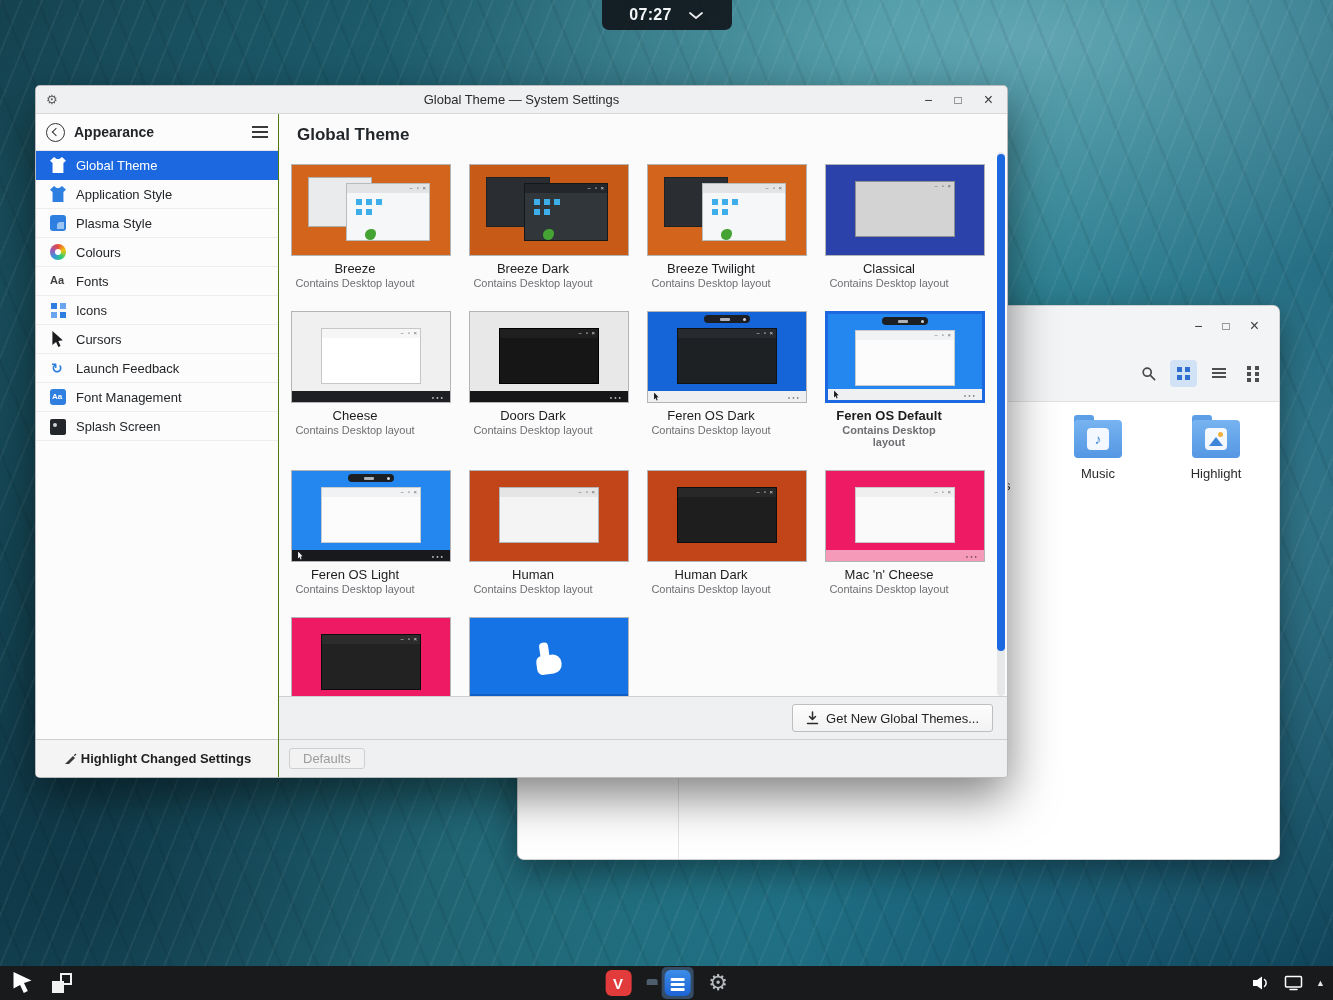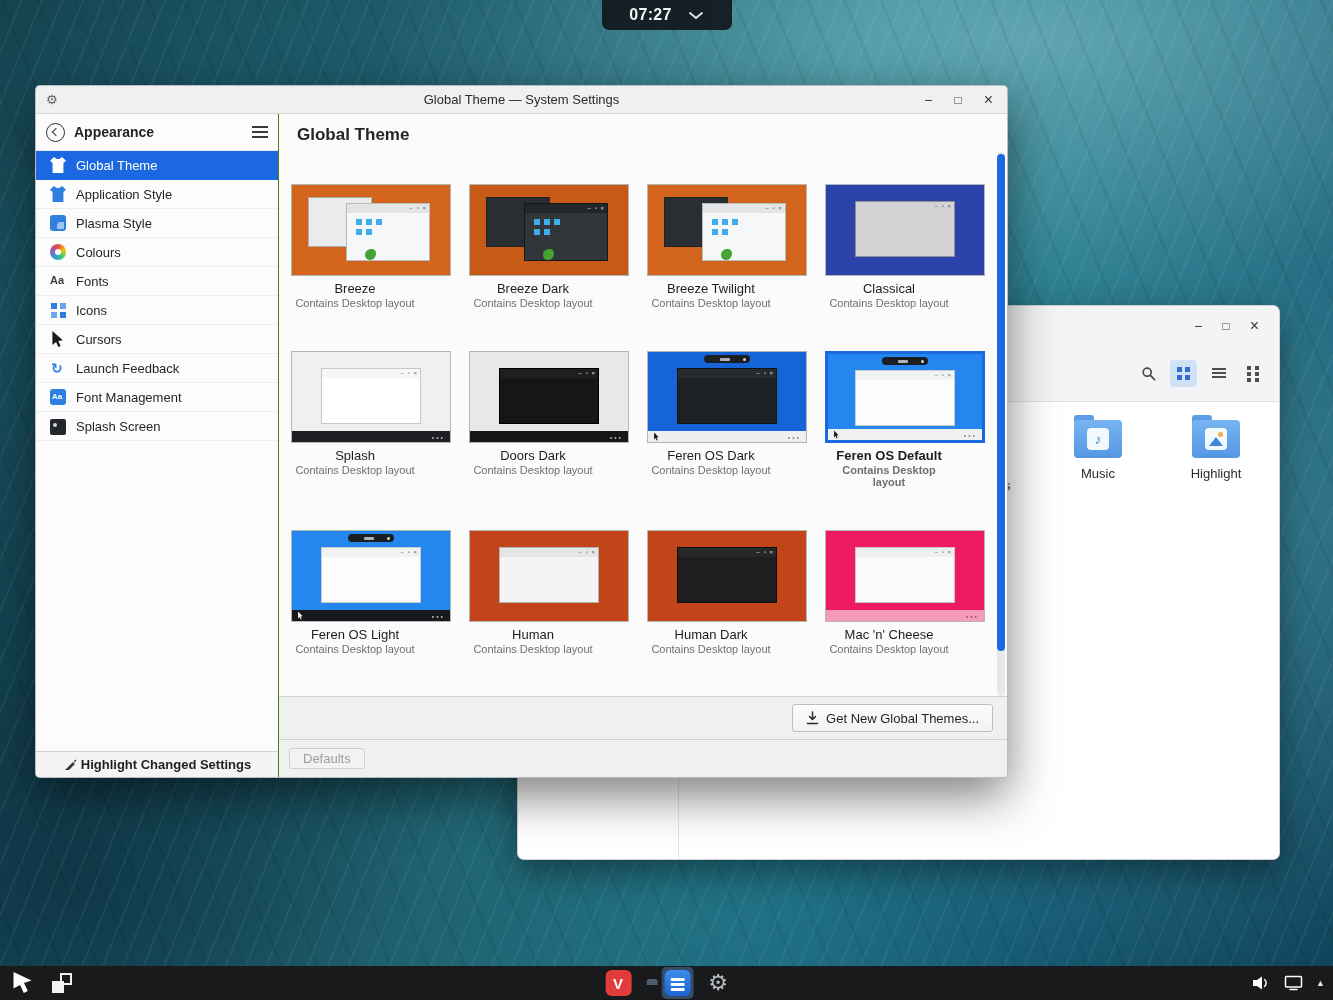--- a/index.html
+++ b/index.html
@@ -111,29 +111,29 @@
   .si-fonts::before { content:"Aa"; position:absolute; left:0; top:1px; font-size:11px; font-weight:bold; color:#3f3f41; }
   .si-icons::before { content:""; position:absolute; left:1px; top:1px; width:6px; height:6px; background:#2e7fe0;
     box-shadow:9px 0 0 #6aa6ef, 0 9px 0 #6aa6ef, 9px 9px 0 #2e7fe0; }
   .si-cursors { background:#1c1c1e; clip-path:polygon(15% 0,15% 87%,38% 69%,52% 100%,66% 93%,52% 62%,80% 58%); }
   .si-launch-feedback::before { content:"↻"; position:absolute; left:1px; top:0; font-size:14px; font-weight:bold; color:#2e7fe0; }
   .si-font-management { background:#2e7fe0; border-radius:3px; }
   .si-font-management::before { content:"Aa"; position:absolute; left:2px; top:3px; font-size:8px; font-weight:bold; color:#fff; }
   .si-splash-screen { background:#23272b; border-radius:2px; height:11px; margin-top:2px; }
   .si-splash-screen::after { content:""; position:absolute; left:3px; top:4px; width:4px; height:4px; border-radius:50%; background:#cfd2d5; }
 
-  .sw-side-foot { height:26px; flex:none; border-top:1px solid #cfd0d1; display:flex; align-items:center; justify-content:center; gap:4px; background:#f4f4f5; }
+  .sw-side-foot { height:38px; flex:none; border-top:1px solid #cfd0d1; display:flex; align-items:center; justify-content:center; gap:4px; background:#f4f4f5; }
   .sw-side-foot span.lbl { font-size:13px; font-weight:bold; color:#1f1f21; }
 
   
   .sw-main { flex:1; display:flex; flex-direction:column; min-width:0; background:#fbfbfc; }
   .sw-heading { height:38px; flex:none; padding:11px 0 0 18px; font-size:17px; font-weight:bold; color:#232629; }
   .sw-viewport { flex:1; position:relative; overflow:hidden; }
   .grid { padding:12px 0 0 12px; display:grid; grid-template-columns:repeat(4,160px); column-gap:18px; row-gap:22px; }
-  .card { width:128px;margin-top:20px; }
+  .card { width:128px; }
   .thumb { position:relative; width:160px; height:92px; border:1px solid #b3b4b6; overflow:hidden; }
   .card.selected .thumb { border:3px solid var(--accent); }
   .t-name { margin-top:5px; text-align:center; font-size:13px; color:#1d1d1f; height:16px; }
   .t-caption { text-align:center; font-size:11px; color:#6f6f73; }
   .card.selected .t-name, .card.selected .t-caption { font-weight:bold; }
 
   .t-pill { position:absolute; left:50%; top:3px; transform:translateX(-50%); width:46px; height:8px; border-radius:4px; background:#1b1f24; }
   .t-pill i { position:absolute; right:4px; top:2.5px; width:3px; height:3px; border-radius:50%; background:#d6d9dc; }
   .t-pill i.l { right:auto; left:16px; width:10px; height:2.5px; border-radius:1px; top:3px; background:#aeb2b6; }
   .t-backwin { position:absolute; left:16px; top:12px; width:64px; height:50px; border:1px solid rgba(0,0,0,.25); }
@@ -388,21 +388,21 @@
                       <span class="t-controls" style="color: rgba(0, 0, 0, 0.6);"></span>
                     </span>
 
       </span>
 
       <span class="t-strip" style="display: block; background: rgb(29, 31, 34);">
 
         <span class="t-dots" style="color: rgba(255, 255, 255, 0.8);"></span>
       </span>
     </div>
-    <div class="t-name">Splash</div>
+    <div class="t-name">Cheese</div>
     <div class="t-caption">Contains Desktop layout</div>
   </div>
               <div class="card">
     <div class="thumb s-plain" style="background: rgb(232, 232, 232);">
 
       <span class="t-win" style="display: block; background: rgb(22, 22, 22); border-color: rgb(0, 0, 0);">
         <span class="t-titlebar" style="background: rgb(31, 31, 31);">
                       <span class="t-controls" style="color: rgba(255, 255, 255, 0.85);"></span>
                     </span>
 

